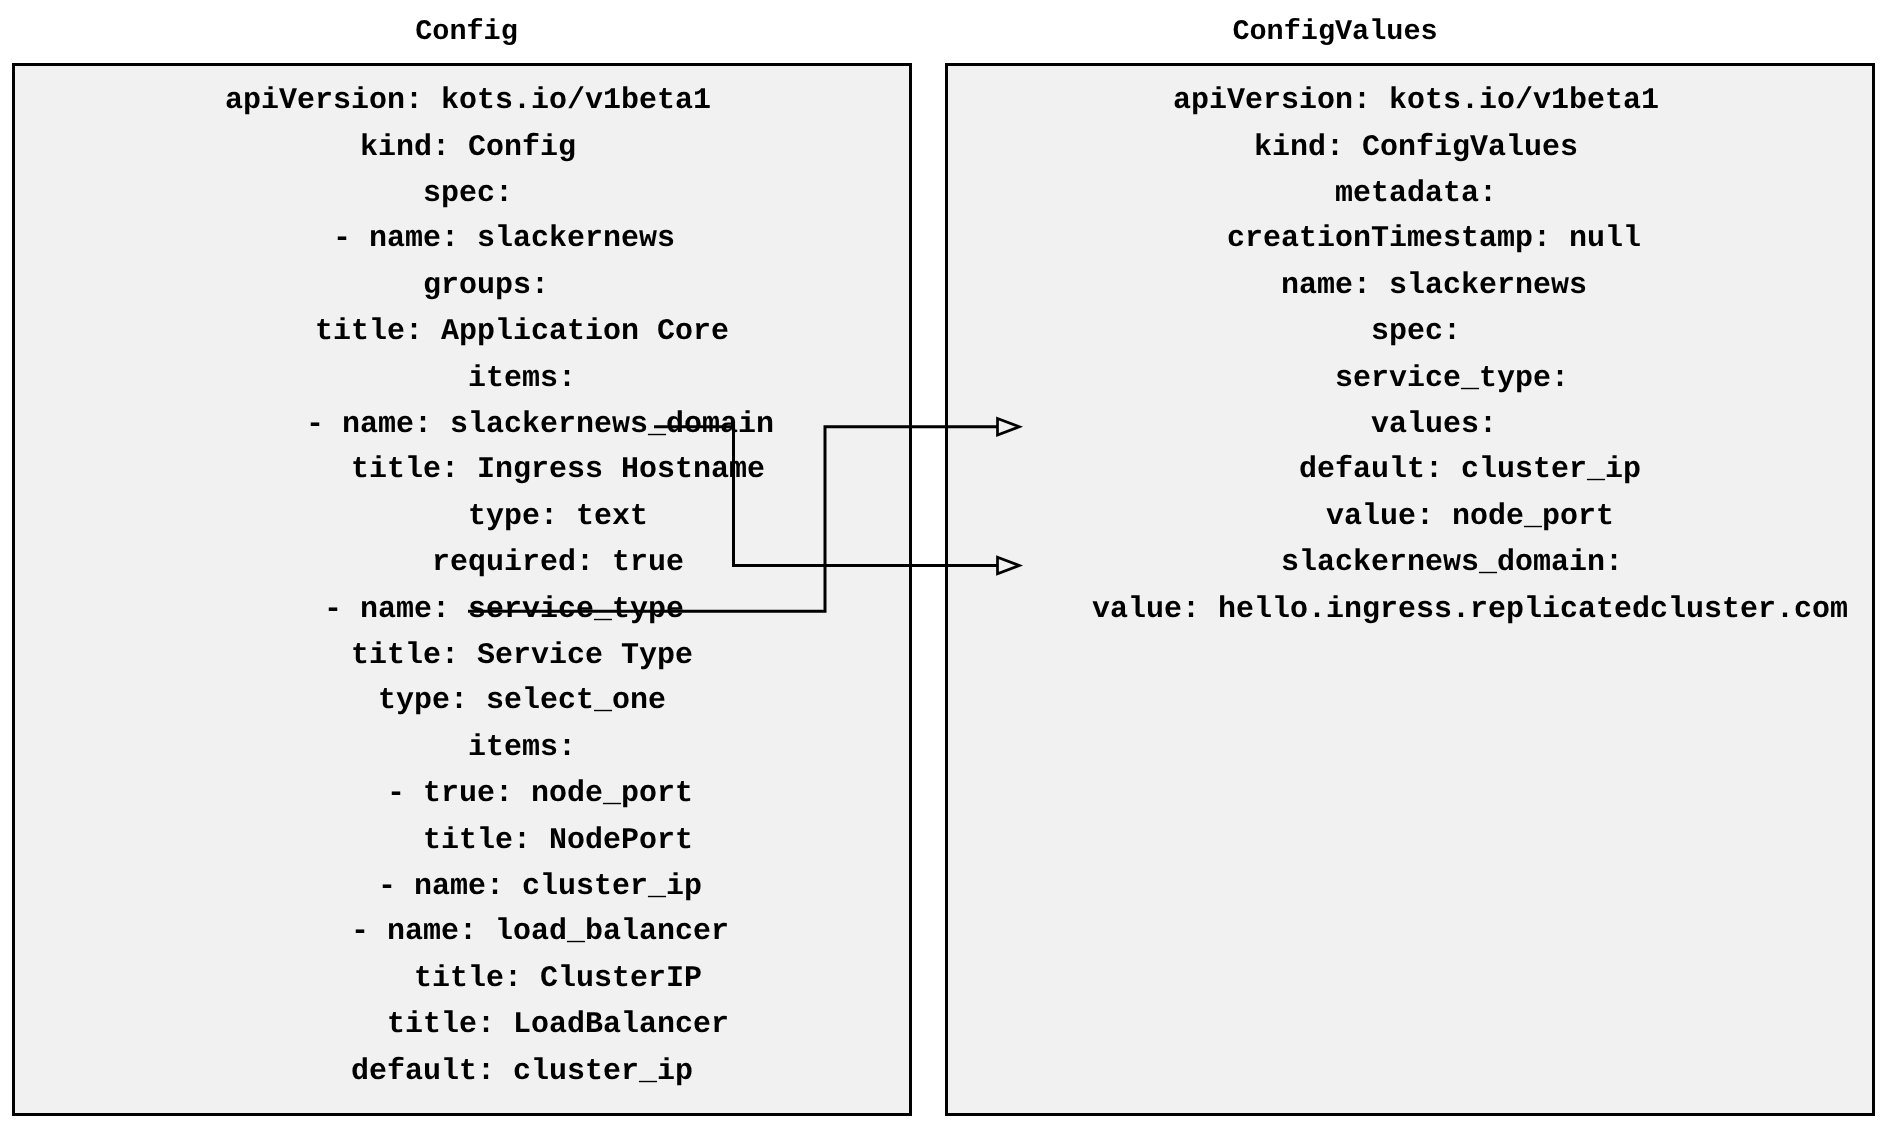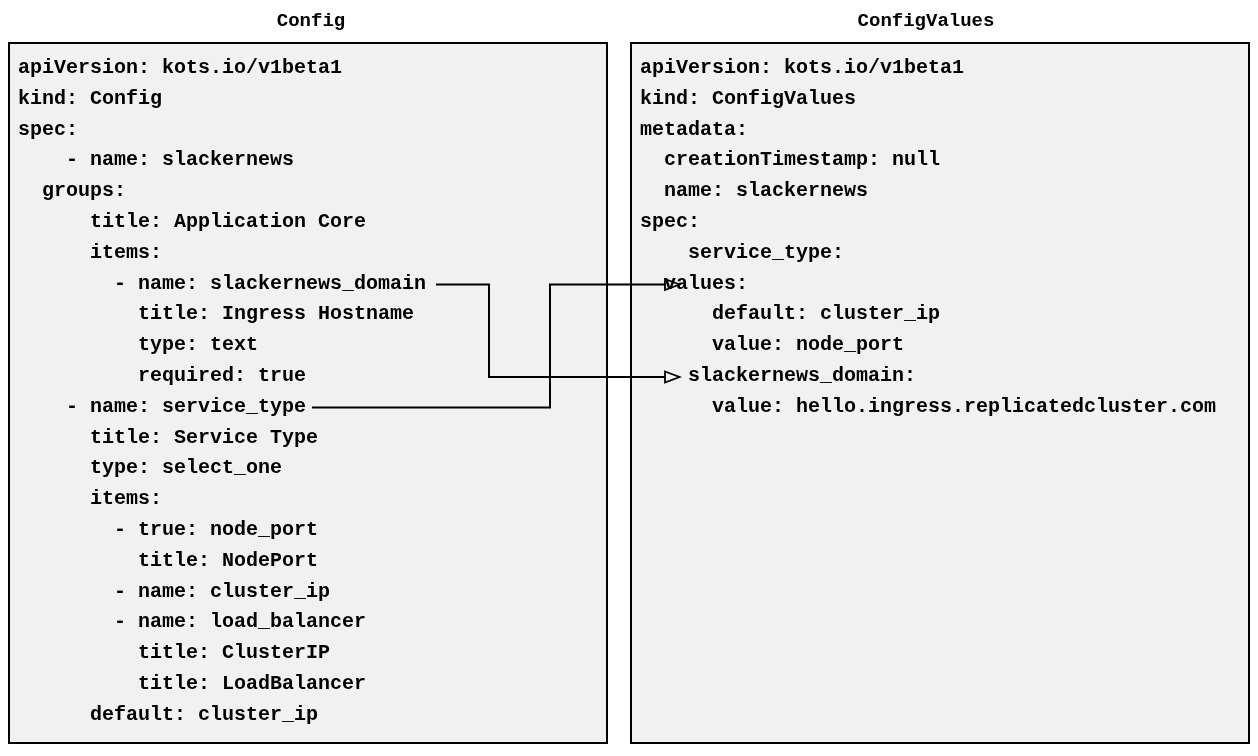--- a/index.html
+++ b/index.html
@@ -19,39 +19,40 @@
   .panel-title {
     position: absolute;
     top: 10px;
     transform: translateX(-50%);
     font-size: 19px;
     font-weight: bold;
     color: var(--text-color, #000000);
     white-space: pre;
   }
   .panel-title.left  { left: 311px; }
-  .panel-title.right { left: 926px; }
+  .panel-title.right { left: 890px; }
   .codebox {
     position: absolute;
     top: 42px;
     height: 702px;
     box-sizing: border-box;
     background: var(--box-fill, #f1f1f1);
     border: 2px solid var(--box-border, #000000);
     padding: 9px 0 0 8px;
   }
   .codebox.left  { left: 8px;   width: 600px; }
   .codebox.right { left: 630px; width: 620px; }
   .code-line {
     white-space: pre;
     font-size: 20px;
     font-weight: bold;
     line-height: 30.8px;
     color: var(--text-color, #000000);
     letter-spacing: 0;
+    text-align: center;
   }
   .arrow-layer {
     position: absolute;
     left: 0;
     top: 0;
     width: 1258px;
     height: 756px;
     pointer-events: none;
   }
 </style>

